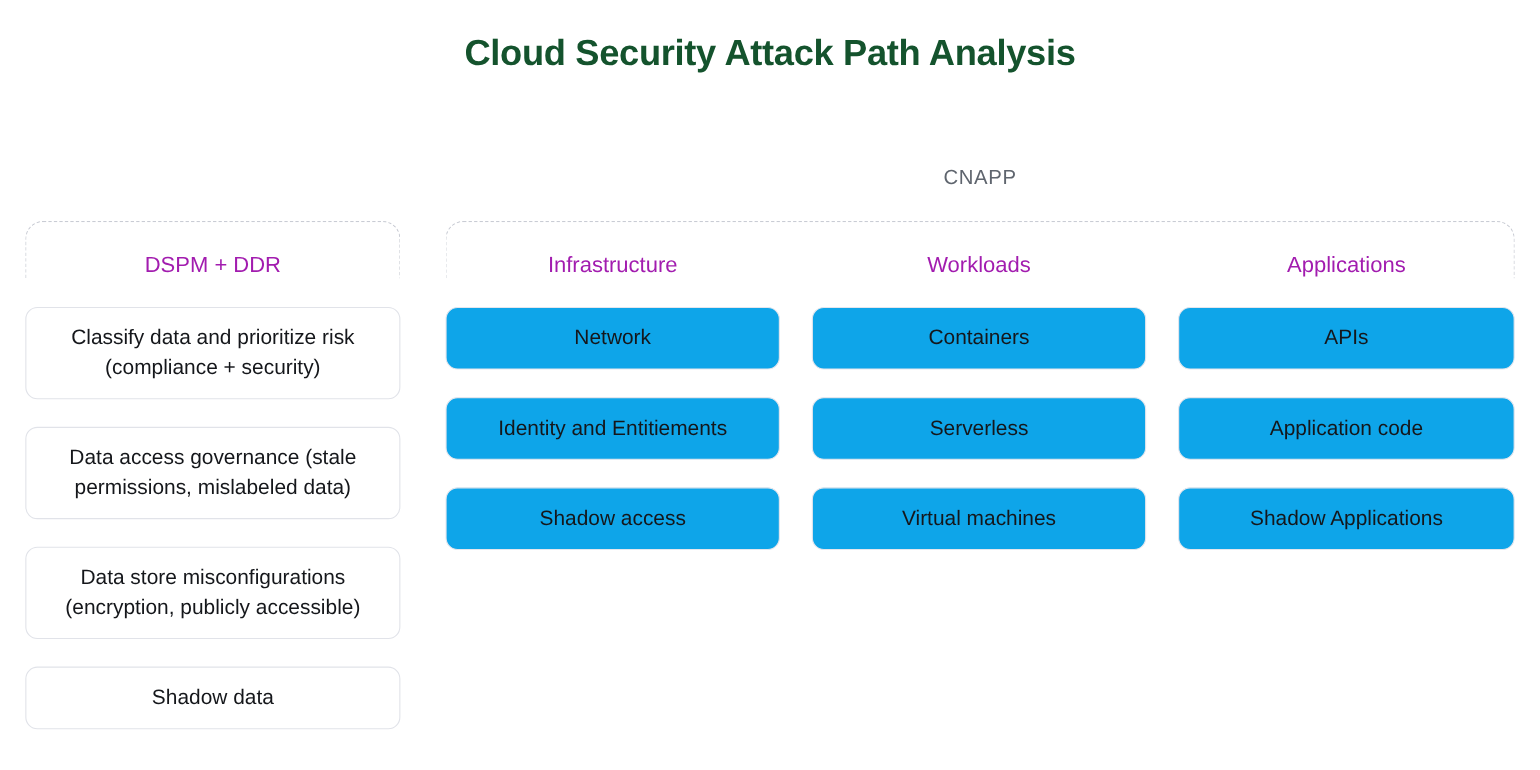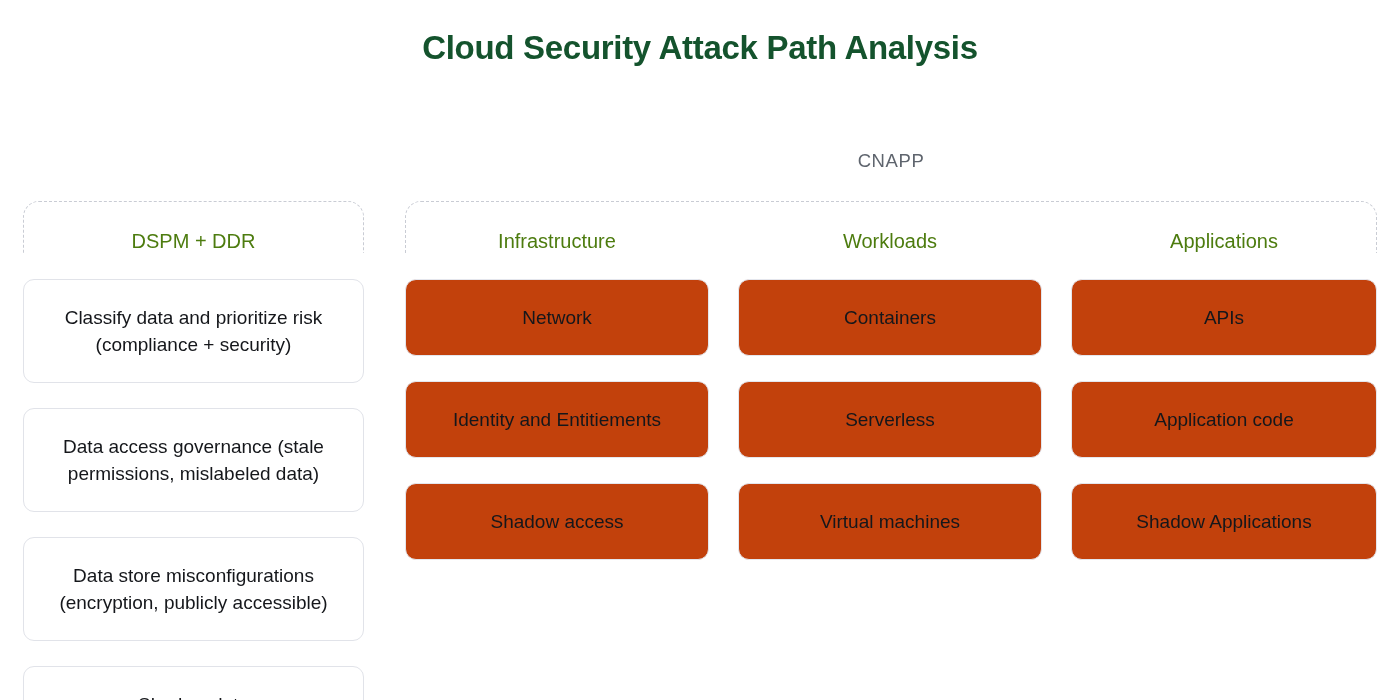--- a/index.html
+++ b/index.html
@@ -66,21 +66,21 @@
     top: 0; left: 0; right: 0;
     height: 160px;
     width: 100%;
   }
 
   
   .sub-label {
     position: absolute;
     font-size: 20px;
     font-weight: 400;
-    color: #4d7c0f;
+    color: #a21caf;
     text-align: center;
     line-height: 26px;
   }
   .sub-label.dspm  { top: 228px; left: 23px;  width: 341px; }
   .sub-label.infra { top: 228px; left: 405px; width: 304px; }
   .sub-label.work  { top: 228px; left: 738px; width: 304px; }
   .sub-label.apps  { top: 228px; left: 1071px; width: 306px; }
 
   
   .column {
@@ -99,27 +99,27 @@
   .card {
     display: flex;
     align-items: center;
     justify-content: center;
     text-align: center;
     border-radius: 11px;
     border: 1.3px solid #e3e5ea;
     font-size: 19px;
     line-height: 27px;
     color: #15171b;
-    padding: 24px 14px;
+    padding: 14px 14px;
   }
   .card.h1 { min-height: 57px; }
   .card.h2 { min-height: 84px; }
 
   .card.white { background: #ffffff; border-color: #e1e3e9; }
-  .card.tint  { background: #c2410c; border-color: #e4e6ed; }
+  .card.tint  { background: #0ea5e9; border-color: #e4e6ed; }
 
   .card .card-text { display: block; }
 </style>
 </head>
 <body>
 
 <div class="page">
 
   <div class="page-title">Cloud Security Attack Path Analysis</div>
 

